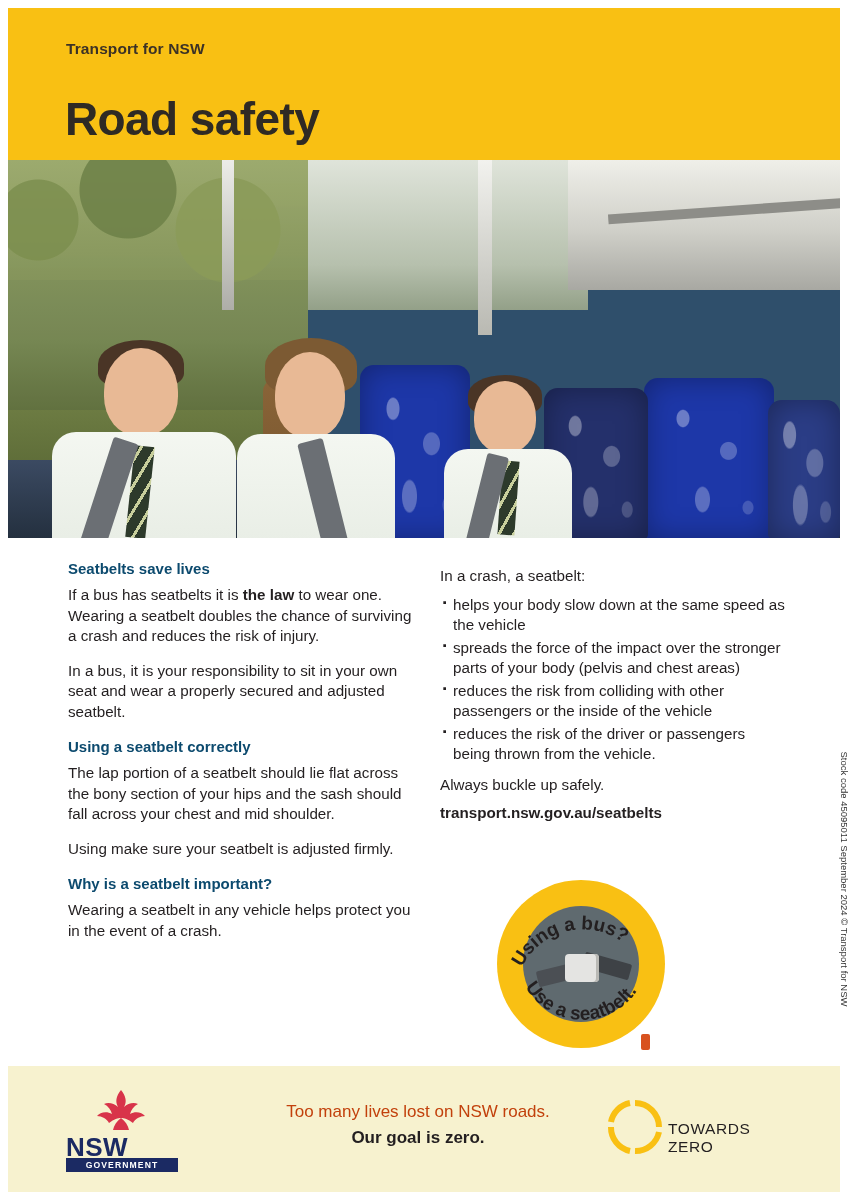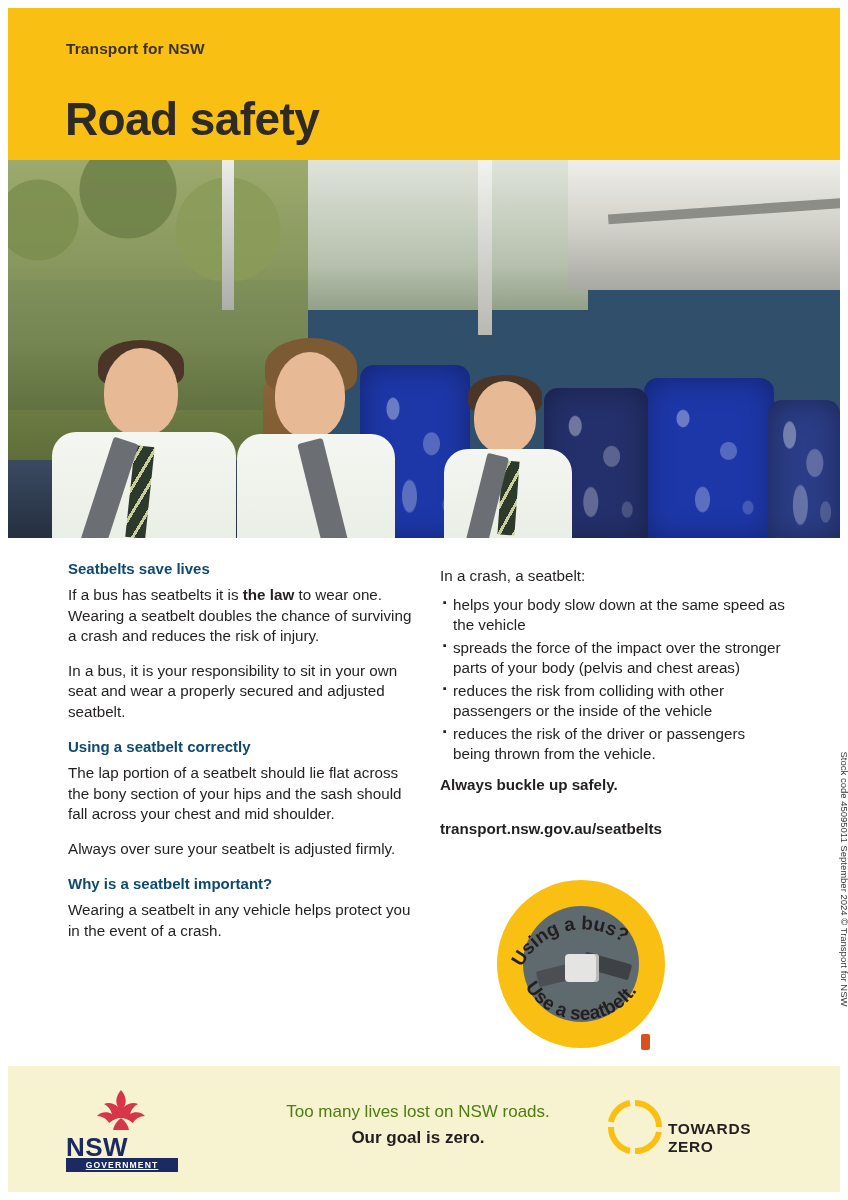--- a/index.html
+++ b/index.html
@@ -215,21 +215,21 @@
   }
   ul.bullets li::before {
     content: "·";
     position: absolute;
     left: 2px;
     top: -2px;
     font-size: 19px;
     line-height: 20px;
     font-weight: bold;
   }
-  .strong-line { font-weight:bold; font-size:15.2px; line-height:20.5px; margin: 10px 0 24px 0; }
+  .strong-line { font-weight:normal; font-size:15.2px; line-height:20.5px; margin: 10px 0 8px 0; }
   .url { font-weight: bold; }
   .side-credit-wrap {
     position:absolute; right:2px; top:758px; width:14px; height:300px;
   }
   .side-credit-inner {
     position:absolute;
     left:-138px;
     top:138px;
     width:300px;
     text-align:left;
@@ -278,39 +278,39 @@
 
   
   .footer {
     position:absolute;
     left:8px; top:1066px; width:832px; height:126px;
     background:#f7f2cf;
   }
   .footer-text {
     position:absolute; left:200px; top:36px; width:420px; text-align:center;
   }
-  .footer-line1 { font-size:17px; color:#4d7c0f; margin-bottom:6px; }
+  .footer-line1 { font-size:17px; color:#c2410c; margin-bottom:6px; }
   .footer-line2 { font-size:17px; font-weight:bold; color:#231f20; }
 
   .nsw-logo { position:absolute; left:58px; top:22px; width:112px; height:86px; }
   .waratah { position:absolute; left:24px; top:0; width:62px; height:44px; }
   .nsw-word {
     position:absolute; left:0; top:44px; width:112px;
     font-size:26px; font-weight:bold; letter-spacing:.5px; color:#1b2a63; text-align:left;
   }
   .nsw-gov {
     position:absolute; left:0; top:70px; width:112px;
     font-size:8.6px; font-weight:bold; letter-spacing:1.1px; color:#ffffff; text-align:center;
-    background:#1b2a63; padding:2px 0;text-decoration:underline;
+    background:#1b2a63; padding:2px 0;
   }
   .tz { position:absolute; right:44px; top:38px; width:190px; height:50px; }
   .tz-arcs { position:absolute; left:0; top:-6px; width:58px; height:58px; }
   .tz-word {
     position:absolute; left:62px; top:16px;
-    font-size:15.5px; font-weight:bold; letter-spacing:.6px; color:#231f20;
+    font-size:15.5px; font-weight:normal; letter-spacing:.6px; color:#231f20;
   }
 </style>
 </head>
 <body>
 
 <div id="page">
 
   <div class="header">
     <div class="header-eyebrow">Transport for NSW</div>
     <div class="header-title">Road safety</div>
@@ -366,21 +366,21 @@
     <div class="col-left">
 
       <div class="sub">Seatbelts save lives</div>
       <p class="body">
         <span>If a bus has seatbelts it is </span><b>the law</b><span> to wear one. Wearing a seatbelt doubles the chance of surviving a crash and reduces the risk of injury.</span>
       </p>
       <p class="body tight">In a bus, it is your responsibility to sit in your own seat and wear a properly secured and adjusted seatbelt.</p>
 
       <div class="sub">Using a seatbelt correctly</div>
       <p class="body">The lap portion of a seatbelt should lie flat across the bony section of your hips and the sash should fall across your chest and mid shoulder.</p>
-      <p class="body tight">Always over sure your seatbelt is adjusted firmly.</p>
+      <p class="body tight">Using make sure your seatbelt is adjusted firmly.</p>
 
       <div class="sub">Why is a seatbelt important?</div>
       <p class="body">Wearing a seatbelt in any vehicle helps protect you in the event of a crash.</p>
     </div>
 
     <div class="col-right">
       <p class="lead">In a crash, a seatbelt:</p>
       <ul class="bullets">
         <li>helps your body slow down at the same speed as the vehicle</li>
         <li>spreads the force of the impact over the stronger parts of your body (pelvis and chest areas)</li>

